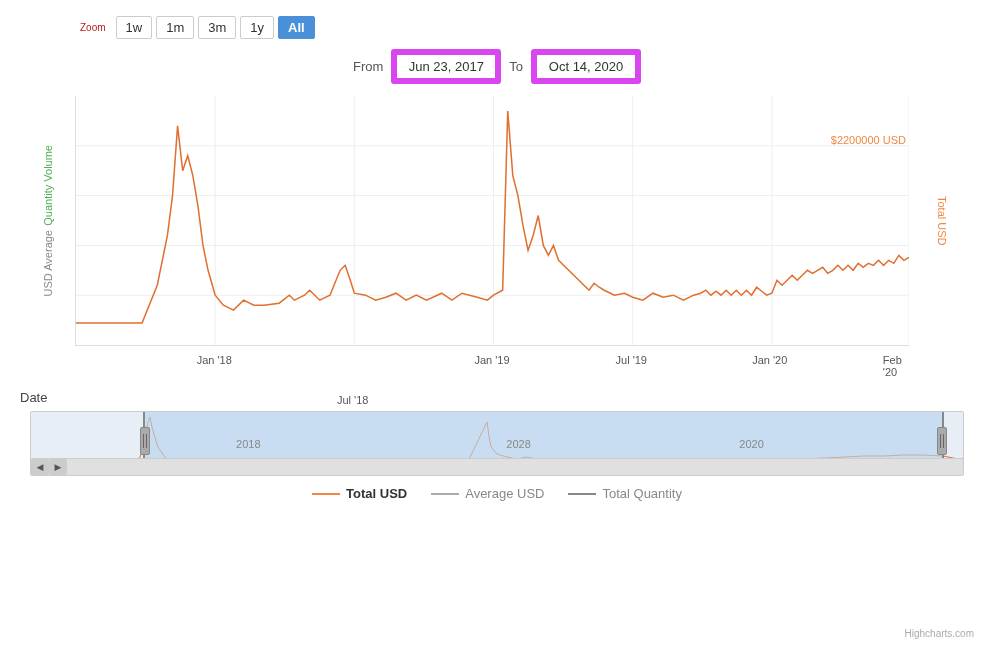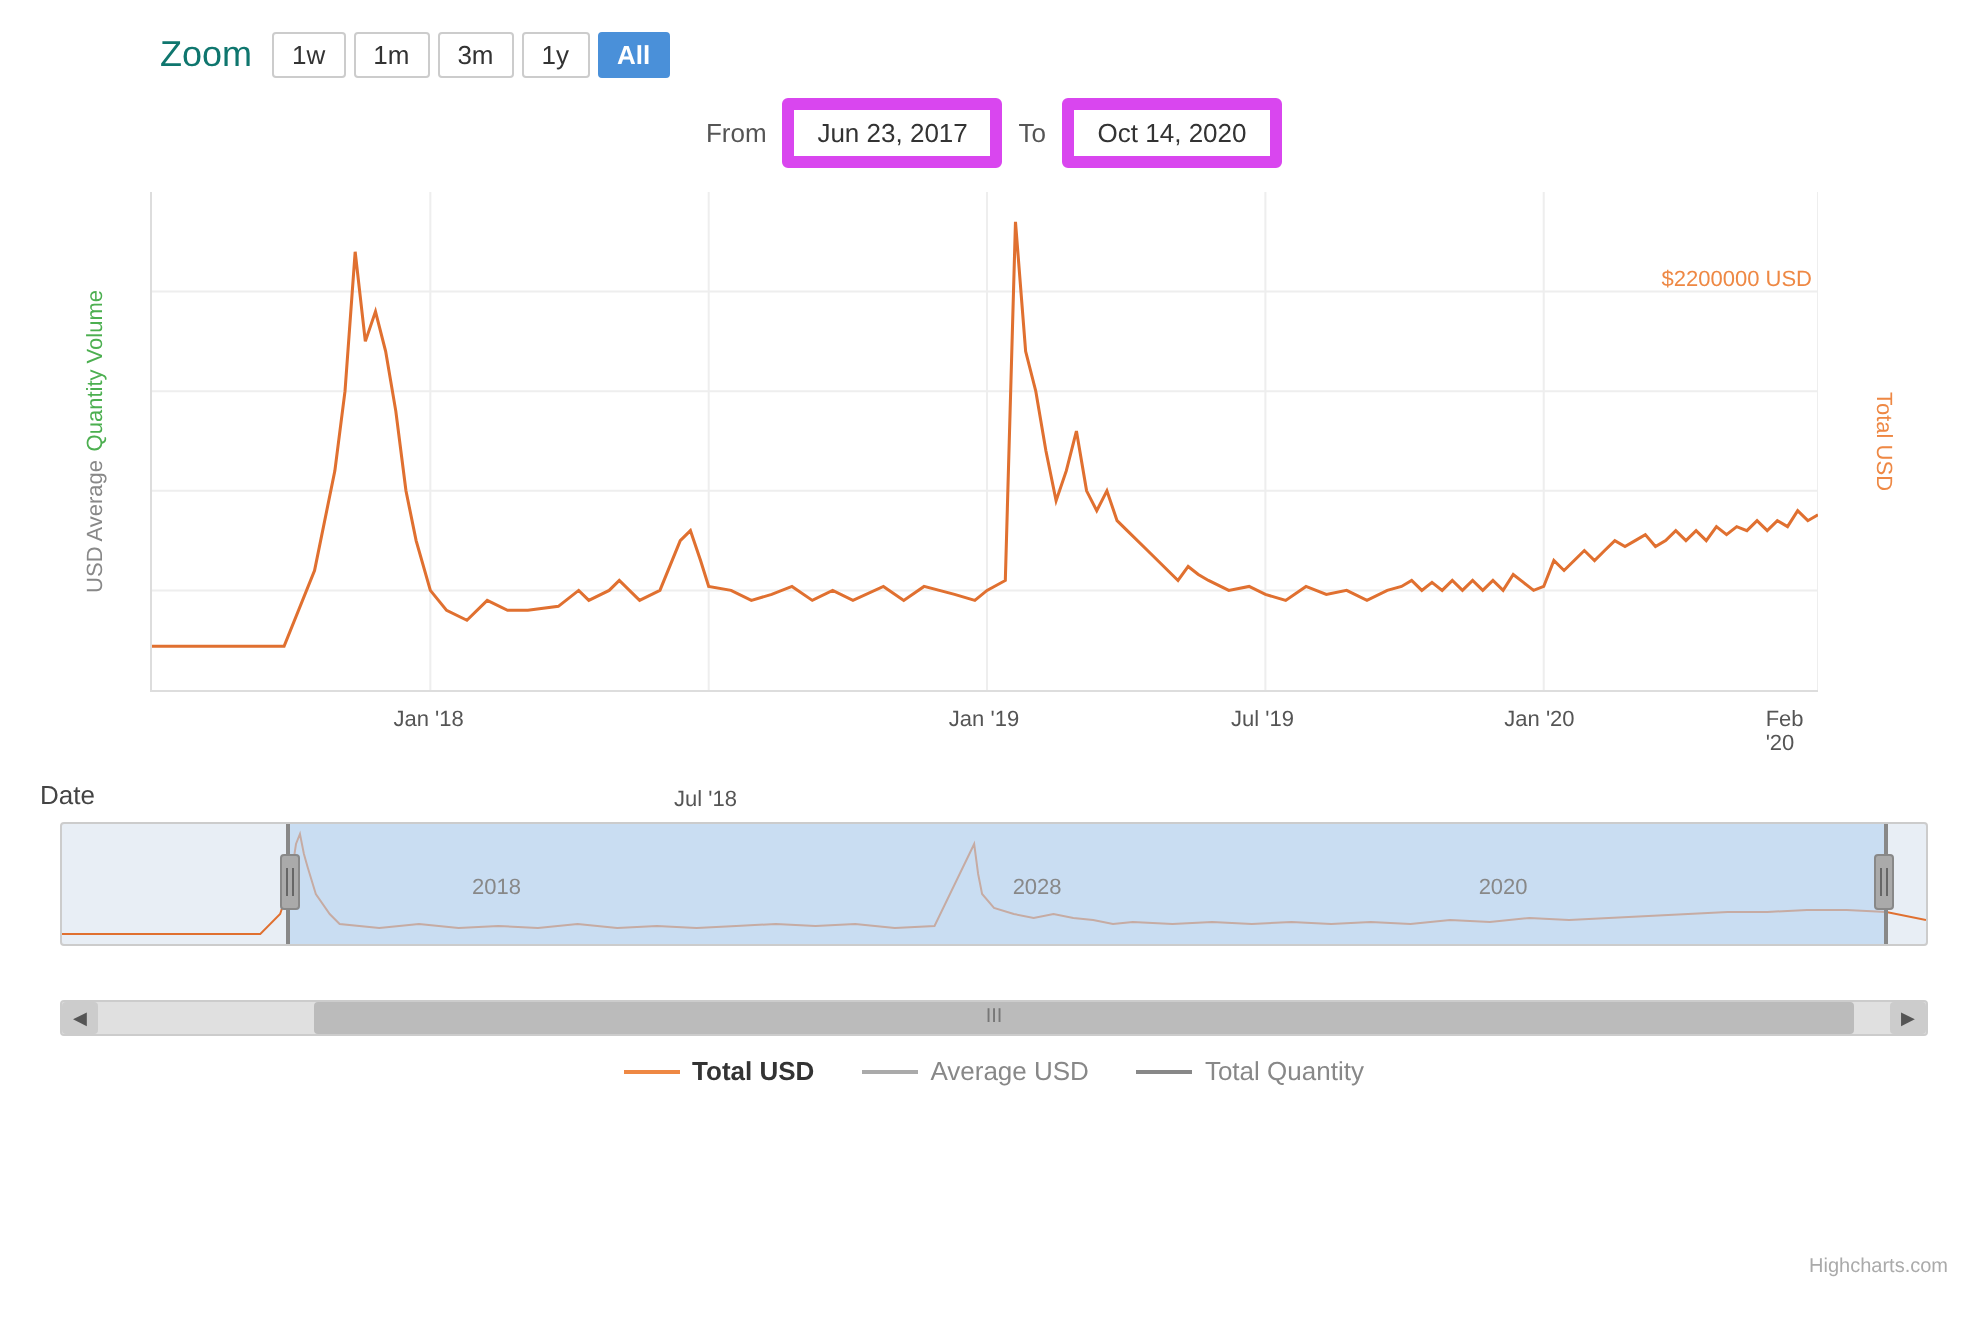--- a/index.html
+++ b/index.html
@@ -19,22 +19,22 @@
     }
     
     .zoom-bar {
       display: flex;
       align-items: center;
       gap: 4px;
       margin-bottom: 10px;
       padding-left: 60px;
     }
     .zoom-label {
-      color: #0f766e;
-      font-size: 18px;
+      color: #b91c1c;
+      font-size: 10px;
       margin-right: 6px;
     }
     .zoom-btn {
       border: 1px solid #ccc;
       background: #fff;
       color: #333;
       font-size: 13px;
       padding: 3px 9px;
       cursor: pointer;
       border-radius: 2px;
@@ -150,21 +150,21 @@
       text-align: left;
       font-size: 13px;
       color: #444;
       margin-bottom: 6px;
     }
     
     .navigator-area {
       position: relative;
       width: calc(100% - 20px);
       margin: 0 10px;
-      height: 107px;
+      height: 65px;
       text-decoration: underline;
     }
     .navigator-bg {
       position: absolute;
       top: 0;
       left: 0;
       right: 0;
       height: 62px;
       background: #e8eef5;
       border: 1px solid #ccc;
@@ -500,24 +500,20 @@
             360,50 380,51 400,50 420,52 440,51
             460,10 462,25 464,35 470,42 480,45 490,47 500,45 510,47 520,48 530,50
             540,49 560,50 580,49 600,50 620,49 640,50 660,49 680,50 700,48 720,49
             740,47 760,48 780,47 800,46 820,45 840,44 860,44 880,43 900,43 920,44 940,48
           "></polyline>
       </svg>
     </div>
 
     <div class="nav-scroll-bar" style="position: absolute; bottom: 0; left: 0; right: 0; height: 18px; background: #e0e0e0; border: 1px solid #ccc; display: flex; align-items: center;">
       <button class="nav-arrow">◀</button>
-      <div class="nav-scroll-track">
-        <div class="nav-scroll-thumb"></div>
-        <span style="position:absolute; left:50%; transform:translateX(-50%); font-size:10px; color:#777; top:2px;">III</span>
-      </div>
       <button class="nav-arrow">▶</button>
     </div>
   </div>
 
   <div class="legend">
     <div class="legend-item">
       <div class="legend-line legend-line-red"></div>
       <span class="legend-text-bold">Total USD</span>
     </div>
     <div class="legend-item">

